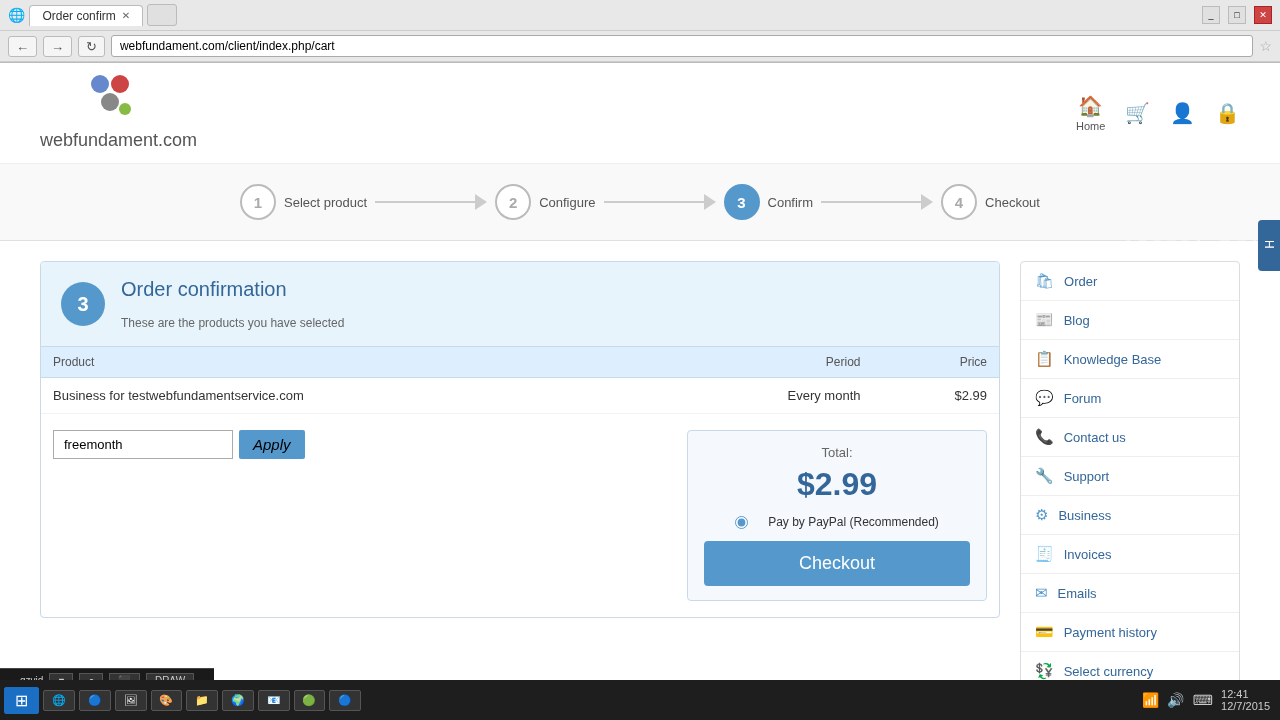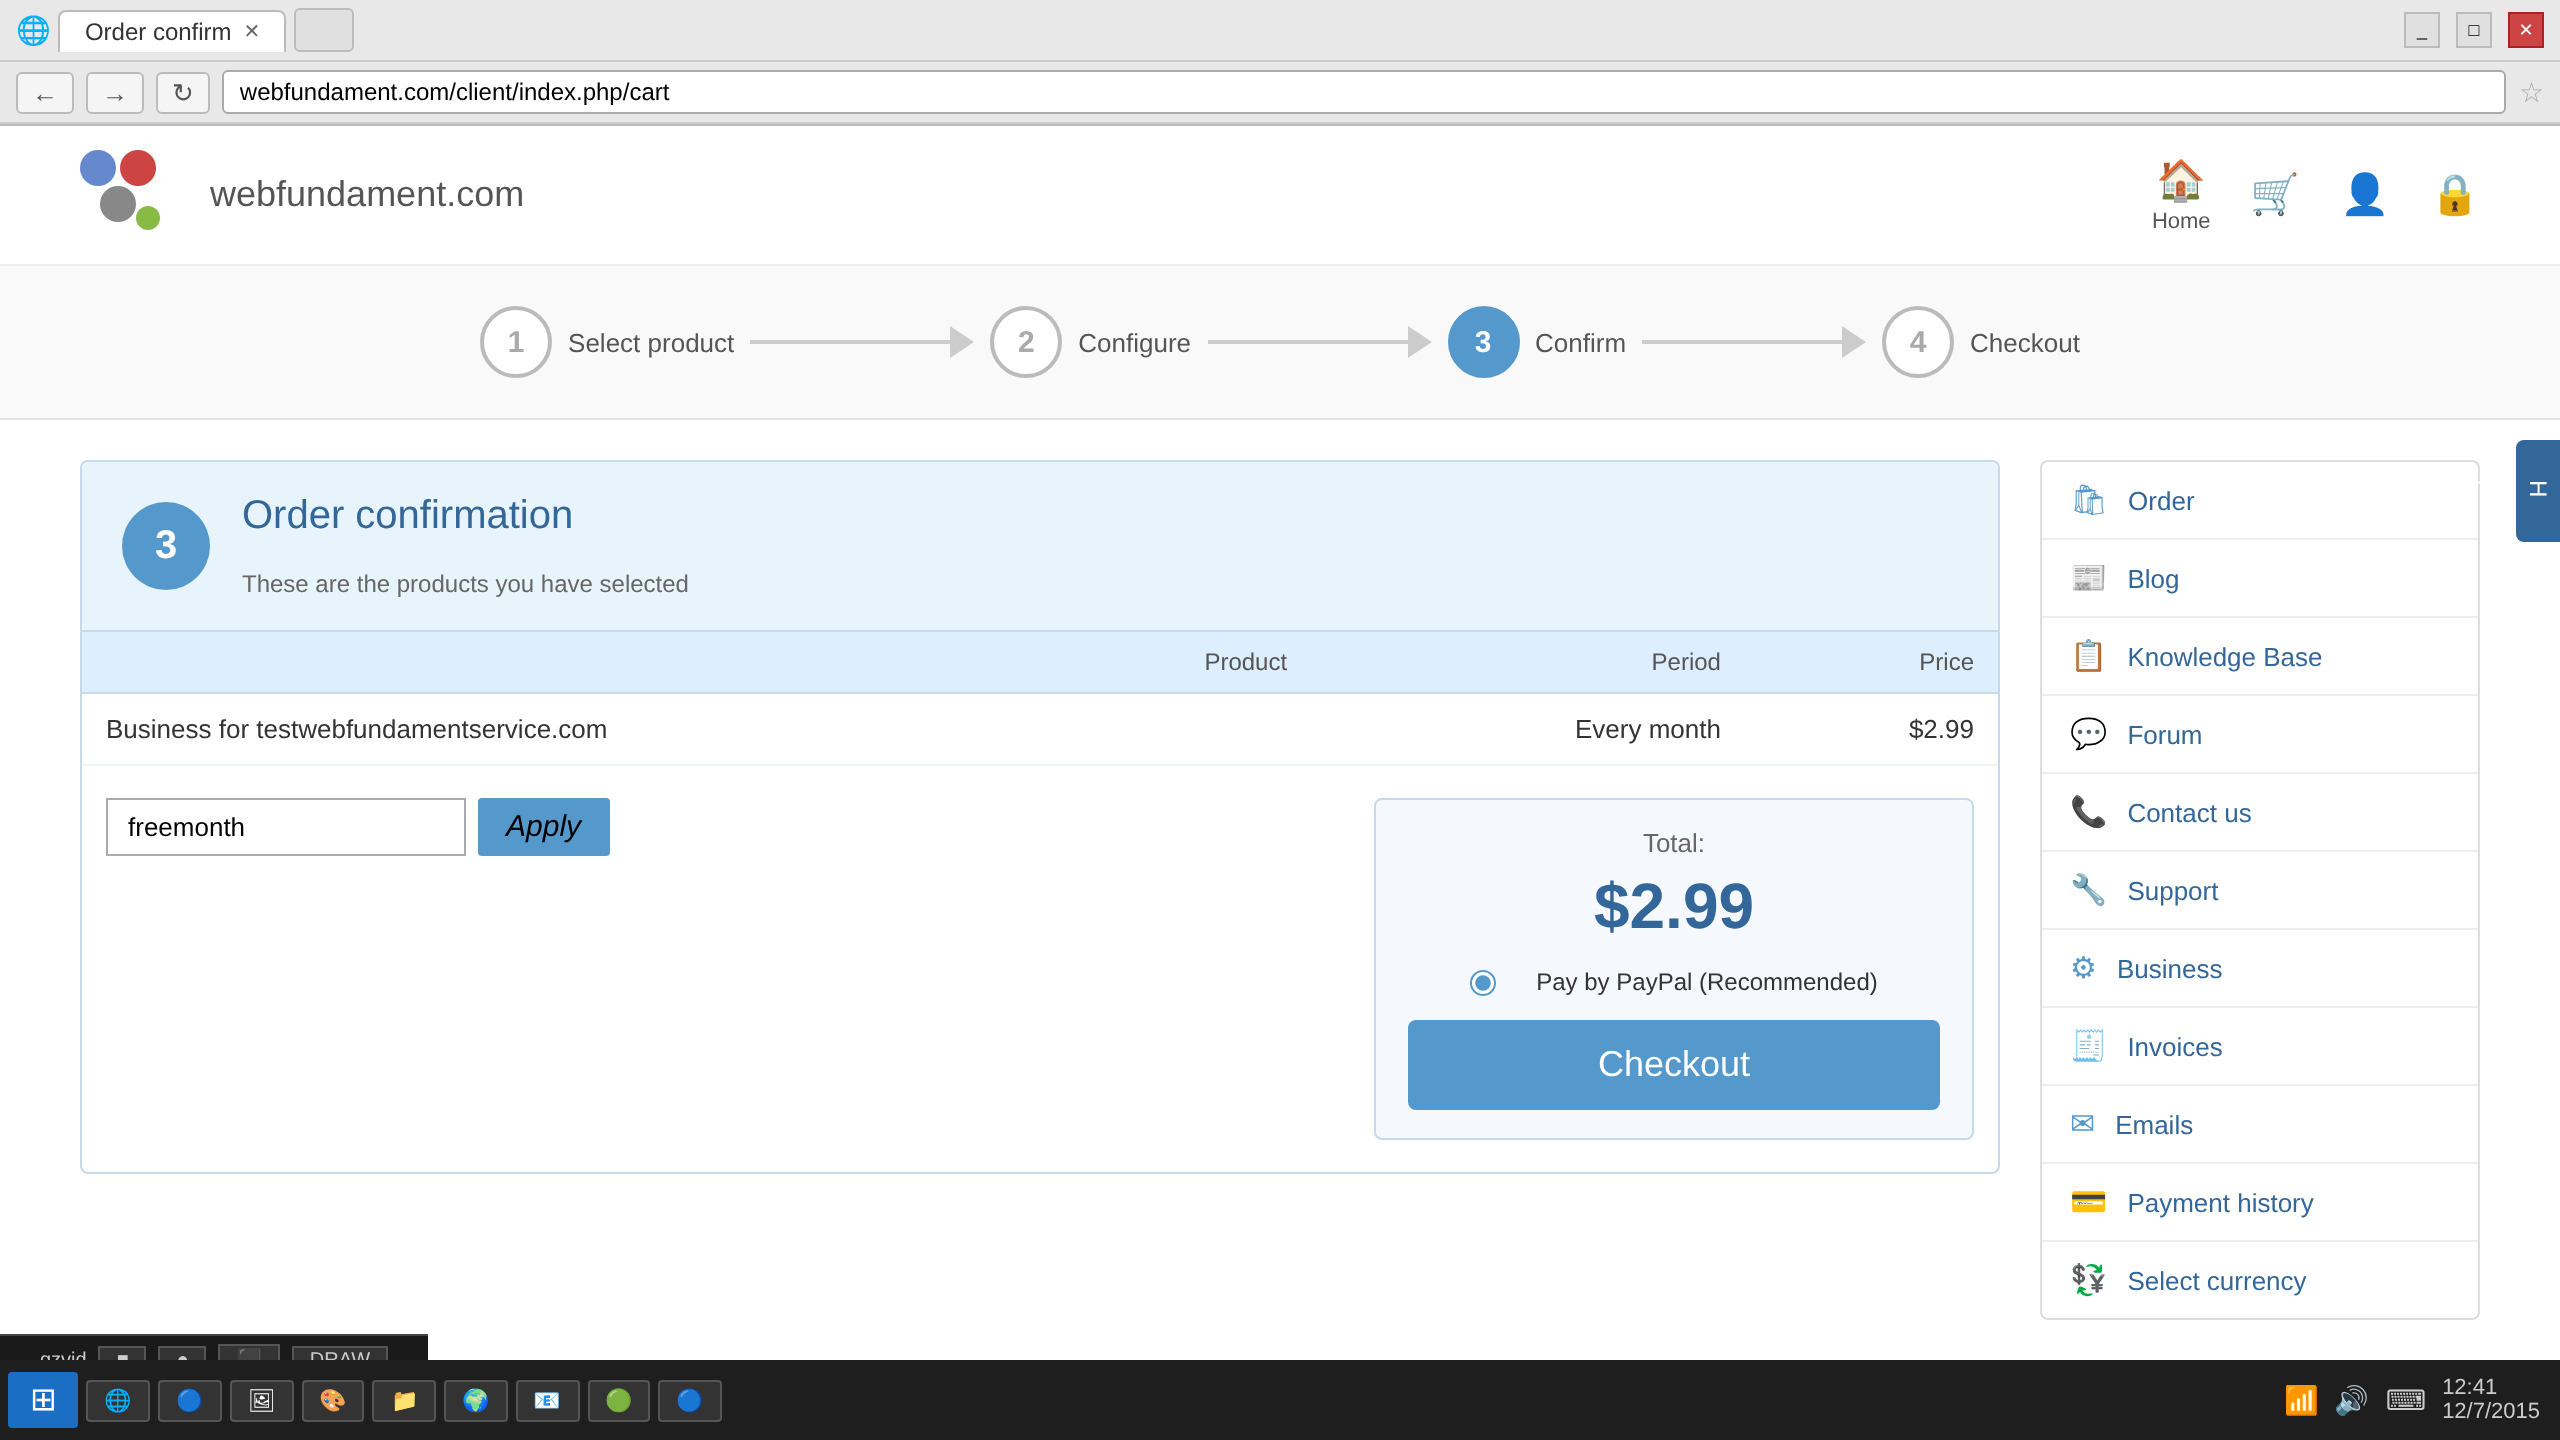--- a/index.html
+++ b/index.html
@@ -13,21 +13,21 @@
     .browser-nav { background: #e8e8e8; padding: 4px 8px; display: flex; align-items: center; gap: 6px; border-bottom: 1px solid #ccc; }
     .nav-btn { background: #f5f5f5; border: 1px solid #bbb; border-radius: 3px; padding: 2px 7px; font-size: 13px; cursor: pointer; color: #555; }
     .address-bar { flex: 1; border: 1px solid #aaa; border-radius: 3px; padding: 3px 8px; font-size: 12px; background: #fff; }
     .star-btn { font-size: 14px; color: #aaa; cursor: pointer; }
 
     
     .page-wrapper { background: #fff; min-height: 600px; }
 
     
     .site-header { display: flex; align-items: center; justify-content: space-between; padding: 12px 40px; border-bottom: 1px solid #eee; }
-    .logo-area { display: flex; align-items: center; gap: 10px; }
+    .logo-area { display: flex; align-items: center; gap: 10px; flex-direction: column; }
     .logo-circles { width: 55px; height: 45px; position: relative; }
     .circle { position: absolute; border-radius: 50%; }
     .c1 { width: 18px; height: 18px; background: #6688cc; top: 0; left: 0; }
     .c2 { width: 18px; height: 18px; background: #cc4444; top: 0; left: 20px; }
     .c3 { width: 18px; height: 18px; background: #888; top: 18px; left: 10px; }
     .c4 { width: 12px; height: 12px; background: #88bb44; top: 28px; left: 28px; }
     .logo-text { font-size: 18px; color: #555; }
     .header-nav { display: flex; align-items: center; gap: 20px; }
     .header-nav-item { display: flex; flex-direction: column; align-items: center; gap: 2px; cursor: pointer; color: #555; text-decoration: none; font-size: 11px; }
     .nav-icon { font-size: 20px; }
@@ -46,21 +46,21 @@
 
     
     .order-card { border: 1px solid #c8daea; border-radius: 4px; background: #fff; }
     .order-card-header { background: #e8f4fb; padding: 16px 20px; display: flex; align-items: center; gap: 16px; border-bottom: 1px solid #c8daea; border-radius: 4px 4px 0 0; }
     .order-step-badge { width: 44px; height: 44px; border-radius: 50%; background: #5599cc; color: #fff; display: flex; align-items: center; justify-content: center; font-size: 20px; font-weight: bold; flex-shrink: 0; }
     .order-title { font-size: 20px; color: #336699; font-weight: normal; }
     .order-subtitle { font-size: 12px; color: #666; margin-top: 15px; }
 
     
     .product-table { width: 100%; border-collapse: collapse; }
-    .product-table th { background: #ddeeff; padding: 8px 12px; text-align: right; font-weight: normal; font-size: 12px; color: #555; border-bottom: 1px solid #c8daea; }
+    .product-table th { background: #ddeeff; padding: 8px 12px; text-align: left; font-weight: normal; font-size: 12px; color: #555; border-bottom: 1px solid #c8daea; }
     .product-table th.right { text-align: right; }
     .product-table td { padding: 10px 12px; font-size: 13px; border-bottom: 1px solid #eef3f8; }
     .product-table td.right { text-align: right; }
 
     
     .order-bottom { display: flex; gap: 20px; padding: 16px 12px; align-items: flex-start; }
     .coupon-area { flex: 1; display: flex; gap: 6px; align-items: center; }
     .coupon-input { border: 1px solid #aaa; padding: 6px 10px; font-size: 13px; width: 180px; }
     .apply-btn { background: #5599cc; color: #000000; border: none; padding: 6px 14px; font-size: 15px; cursor: pointer; border-radius: 2px; font-style: italic; }
 

